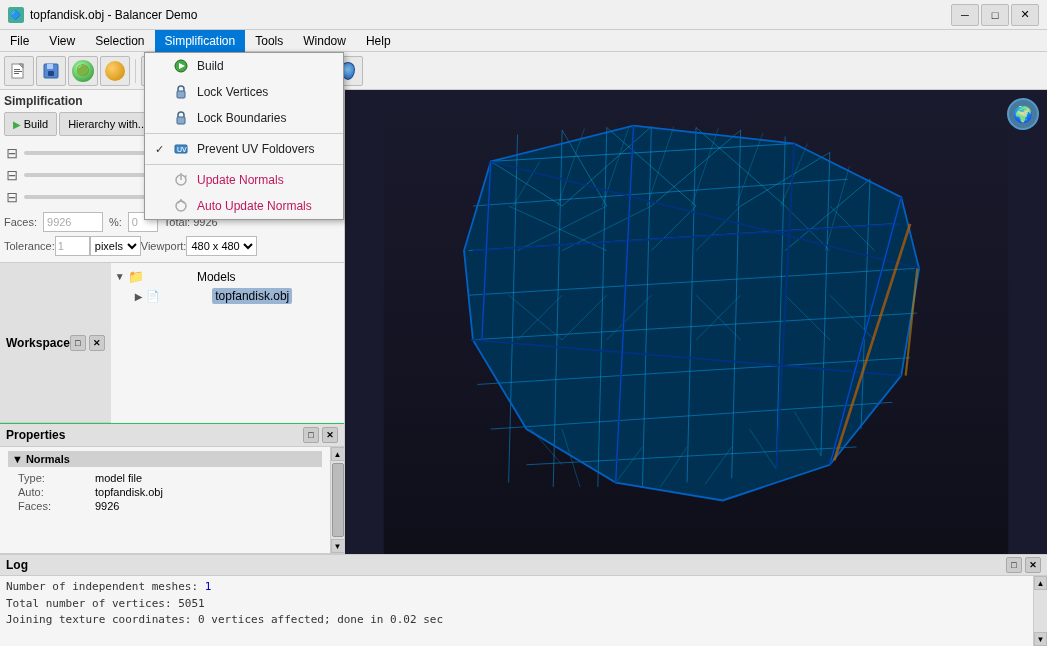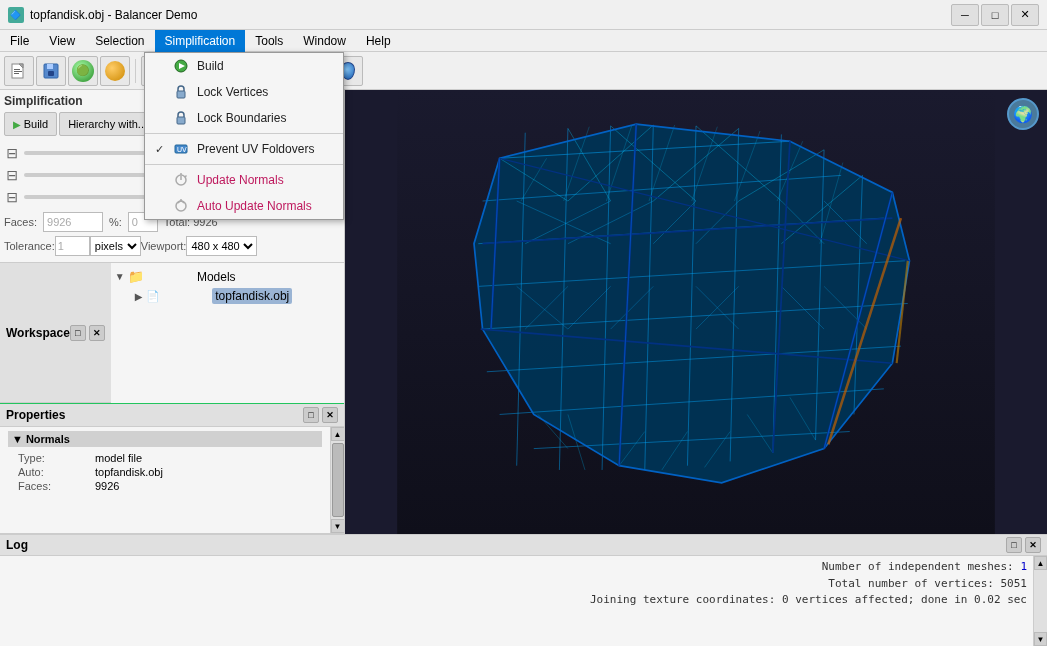--- a/index.html
+++ b/index.html
@@ -253,21 +253,21 @@
       align-items: center;
       justify-content: center;
       font-size: 16px;
       color: white;
       cursor: pointer;
       border: 2px solid #5599cc;
     }
 
     
     #log-panel {
-      height: 112px;
+      height: 92px;
       background: #f5f5f5;
       border-top: 1px solid #ccc;
       display: flex;
       flex-direction: column;
     }
     #log-header {
       background: #e0e0e0;
       border-bottom: 1px solid #ccc;
       padding: 2px 6px;
       display: flex;
@@ -277,21 +277,20 @@
       font-weight: bold;
     }
     #log-content {
       padding: 3px 6px;
       font-size: 11px;
       color: #333;
       overflow: auto;
       flex: 1;
       font-family: Consolas, monospace;
       line-height: 1.5;
-      text-align: right;
     }
     .log-line-normal { color: #333; }
 
     
     #simplification-dropdown {
       position: absolute;
       top: 52px;
       left: 144px;
       width: 200px;
       background: #f5f5f5;

